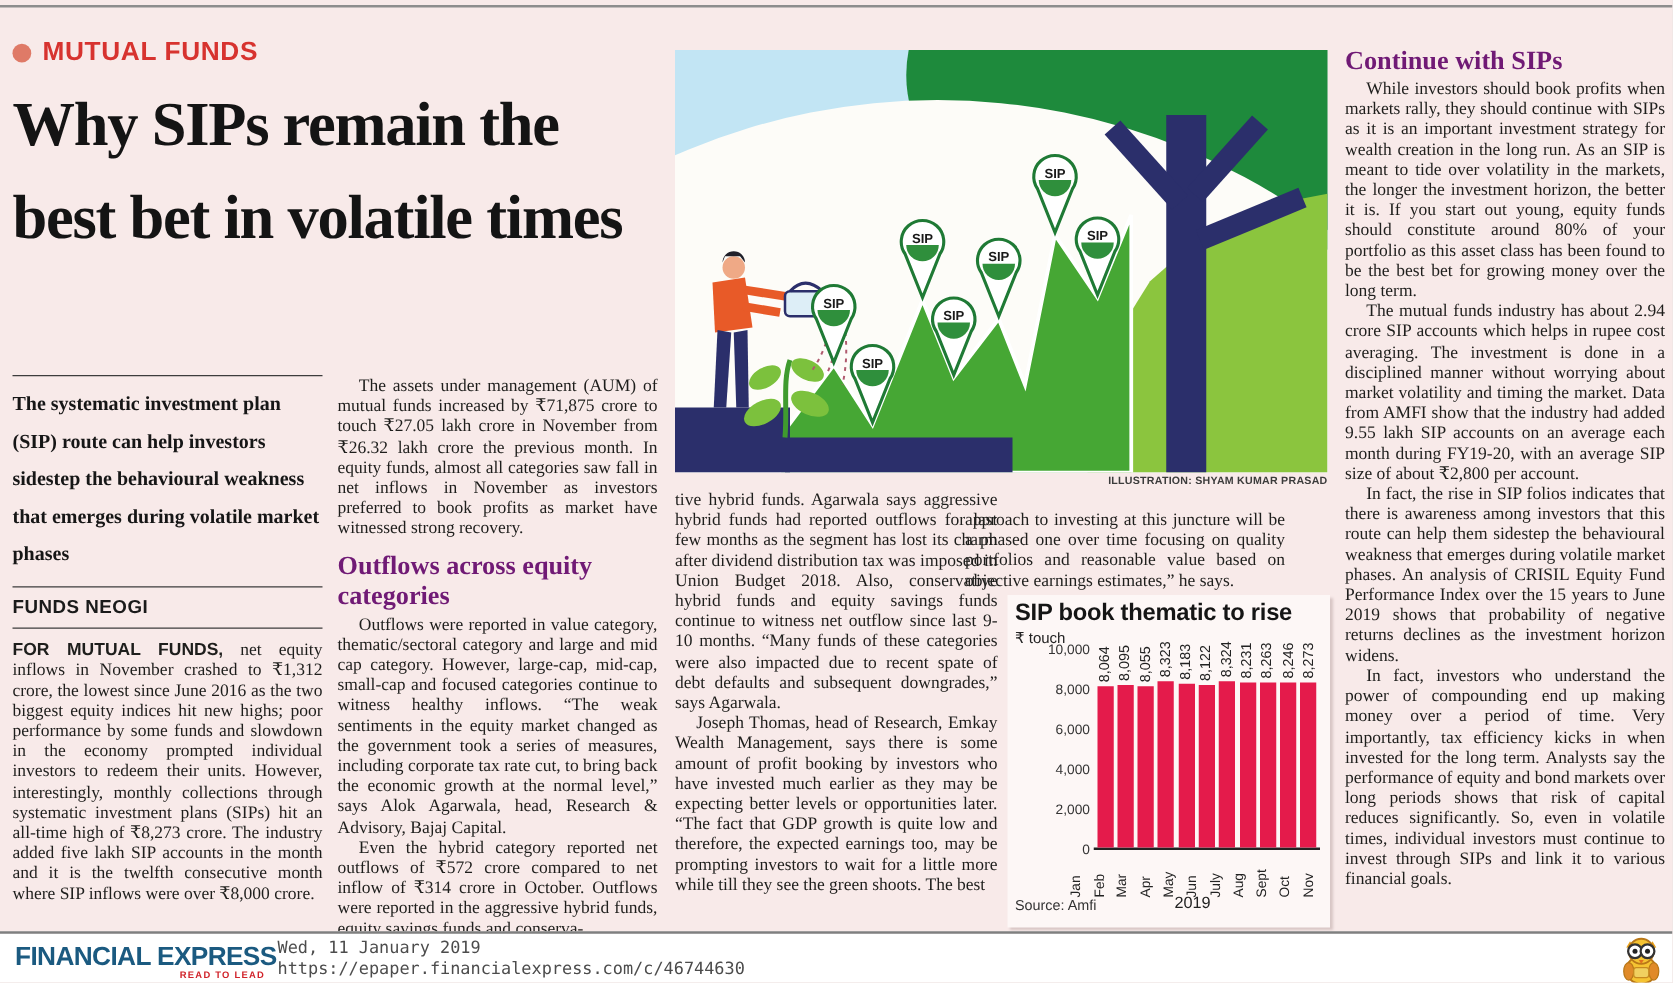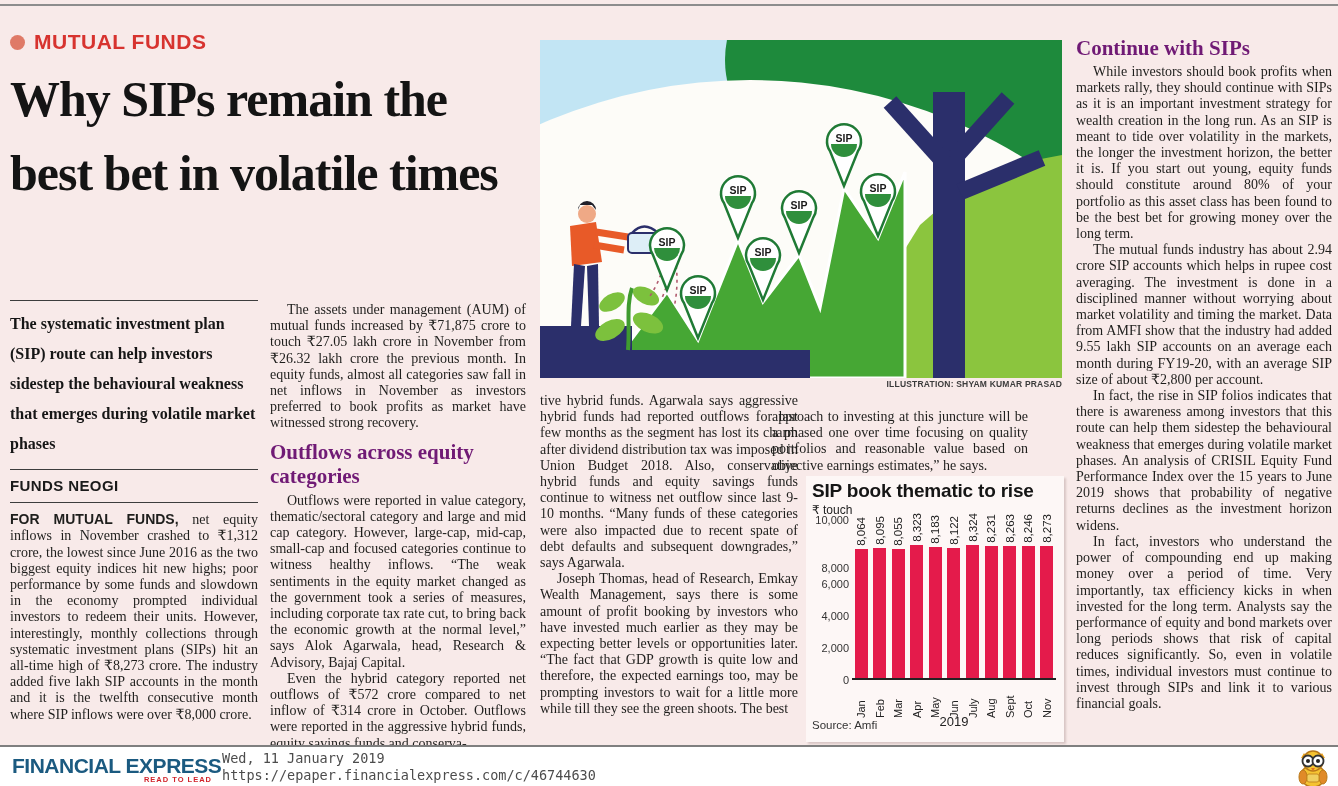--- a/index.html
+++ b/index.html
@@ -37,21 +37,21 @@
   
   .illo { position:absolute; left:540px; top:40px; width:522px; height:338px; }
   .illo-credit { position:absolute; left:540px; top:379px; width:522px; text-align:right;
     font-family:"Liberation Sans","DejaVu Sans",sans-serif; font-size:8.5px; font-weight:bold; color:#3c3c3c; letter-spacing:.2px; }
 
   
   .chart { position:absolute; left:806px; top:476px; width:258px; height:266px; background:#fdf7f6; box-shadow:2px 2px 2px #d8c6c5; padding:4px 8px 4px 6px; }
   .chart-title { font-family:"Liberation Sans","DejaVu Sans",sans-serif; font-weight:bold; font-size:19px; color:#151515; letter-spacing:-.2px; }
   .chart-unit { font-family:"Liberation Sans","DejaVu Sans",sans-serif; font-size:12px; color:#222; margin:1px 0 3px; }
   .plot-row { display:flex; }
-  .y-axis { position:relative; width:40px; height:160px; font-family:"Liberation Sans","DejaVu Sans",sans-serif; font-size:11px; color:#333; }
+  .y-axis { position:relative; width:40px; height:160px; font-family:"Liberation Sans","DejaVu Sans",sans-serif; font-size:11px; color:#333;margin-left:23px; }
   .ytick { position:absolute; right:3px; }
   .bars { position:relative; flex:1; height:160px; display:flex; align-items:flex-end; justify-content:space-between; border-bottom:2px solid #222; padding:0 1px; }
   .bar-col { position:relative; width:16px; display:flex; justify-content:center; }
   .bar { width:13px; }
   .bar-val { position:absolute; left:50%; transform:translateX(-50%) rotate(180deg); writing-mode:vertical-rl;
     font-family:"Liberation Sans","DejaVu Sans",sans-serif; font-size:11.5px; color:#222; white-space:nowrap; }
   .months { display:flex; justify-content:space-between; margin-left:40px; padding:2px 1px 0; height:38px; }
   .month { width:16px; writing-mode:vertical-rl; transform:rotate(180deg); display:flex; align-items:center;
     font-family:"Liberation Sans","DejaVu Sans",sans-serif; font-size:11px; color:#222; }
   .chart-bottom { position:relative; height:16px; font-family:"Liberation Sans","DejaVu Sans",sans-serif; font-size:11.5px; color:#333; }
@@ -188,21 +188,21 @@
   <div class="col col4">
     <p>approach to investing at this juncture will be a phased one over time focusing on quality portfolios and reasonable value based on objective earnings estimates,” he says.</p>
   </div>
 
   <div class="chart">
     <div class="chart-title">SIP book thematic to rise</div>
     <div class="chart-unit">₹ touch</div>
     <div class="plot-row">
       <div class="y-axis">
           <div class="ytick" style="top: -6px;">10,000</div>
-          <div class="ytick" style="top: 42px;">8,000</div>
+          <div class="ytick" style="top: 26px;">8,000</div>
           <div class="ytick" style="top: 58px;">6,000</div>
           <div class="ytick" style="top: 90px;">4,000</div>
           <div class="ytick" style="top: 122px;">2,000</div>
           <div class="ytick" style="top: 154px;">0</div>
         </div>
       <div class="bars">
           <div class="bar-col">
             <div class="bar-val" style="bottom: 132px;">8,064</div>
             <div class="bar" style="height: 129px; background: rgb(228, 27, 75);"></div>
           </div>

